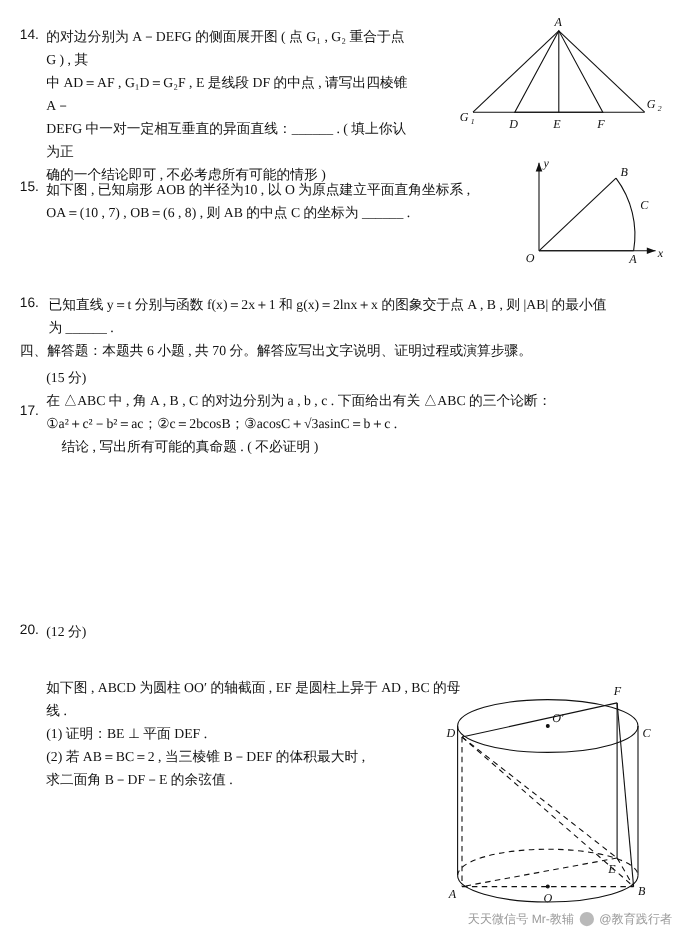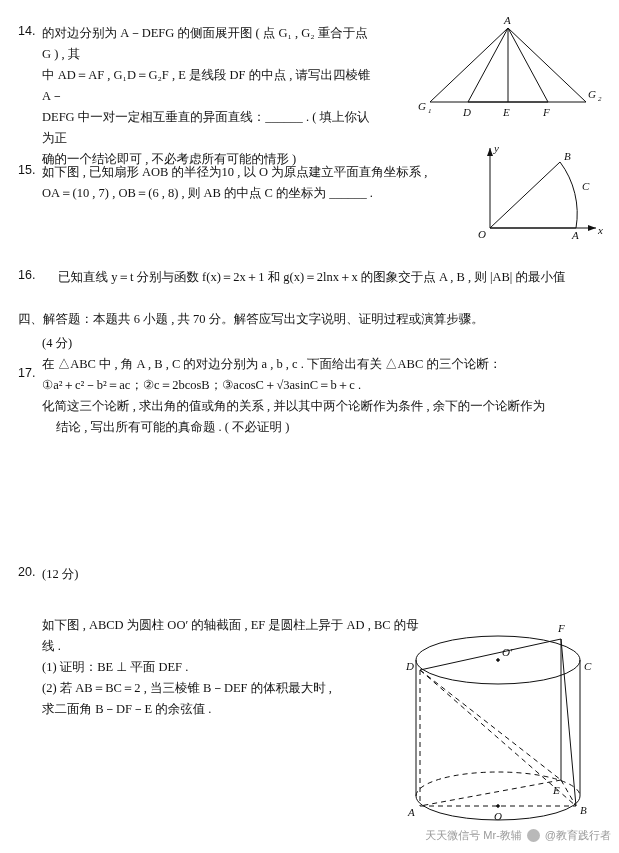--- a/index.html
+++ b/index.html
@@ -79,32 +79,32 @@
       <text x="26" y="12" font-size="11" fill="#111">y</text>
       <text x="96" y="20" font-size="11" fill="#111">B</text>
       <text x="114" y="50" font-size="11" fill="#111">C</text>
       <text x="10" y="98" font-size="11" fill="#111">O</text>
       <text x="104" y="99" font-size="11" fill="#111">A</text>
       <text x="130" y="94" font-size="11" fill="#111">x</text>
     </svg>
   </div>
 
   <div class="num" style="left:18px;top:268px;">16.</div>
-  <div class="body" style="left:58px;top:267px;width:560px;">
+  <div class="body" style="left:44px;top:267px;width:560px;">
     <div>已知直线 y＝t 分别与函数 f(x)＝2x＋1 和 g(x)＝2lnx＋x 的图象交于点 A , B , 则 |AB| 的最小值</div>
+    <div>为 ______ .</div>
   </div>
 
   <div class="sec" style="left:18px;top:311px;">四、解答题：本题共 6 小题 , 共 70 分。解答应写出文字说明、证明过程或演算步骤。</div>
 
   <div class="num" style="left:18px;top:334px;margin-top:32px;">17.</div>
-  <div class="body" style="left:42px;top:333px;">(4 分)</div>
+  <div class="body" style="left:42px;top:333px;">(15 分)</div>
   <div class="body" style="left:42px;top:354px;width:560px;">
     <div>在 △ABC 中 , 角 A , B , C 的对边分别为 a , b , c . 下面给出有关 △ABC 的三个论断：</div>
     <div>①a²＋c²－b²＝ac；②c＝2bcosB；③acosC＋√3asinC＝b＋c .</div>
-    <div>化简这三个论断 , 求出角的值或角的关系 , 并以其中两个论断作为条件 , 余下的一个论断作为</div>
     <div style="padding-left:14px;">结论 , 写出所有可能的真命题 . ( 不必证明 )</div>
   </div>
 
   <div class="num" style="left:18px;top:565px;">20.</div>
   <div class="body" style="left:42px;top:564px;">(12 分)</div>
   <div class="body" style="left:42px;top:585px;width:380px;margin-top:30px;">
     <div>如下图 , ABCD 为圆柱 OO′ 的轴截面 , EF 是圆柱上异于 AD , BC 的母线 .</div>
     <div>(1) 证明：BE ⊥ 平面 DEF .</div>
     <div>(2) 若 AB＝BC＝2 , 当三棱锥 B－DEF 的体积最大时 ,</div>
     <div>   求二面角 B－DF－E 的余弦值 .</div>

